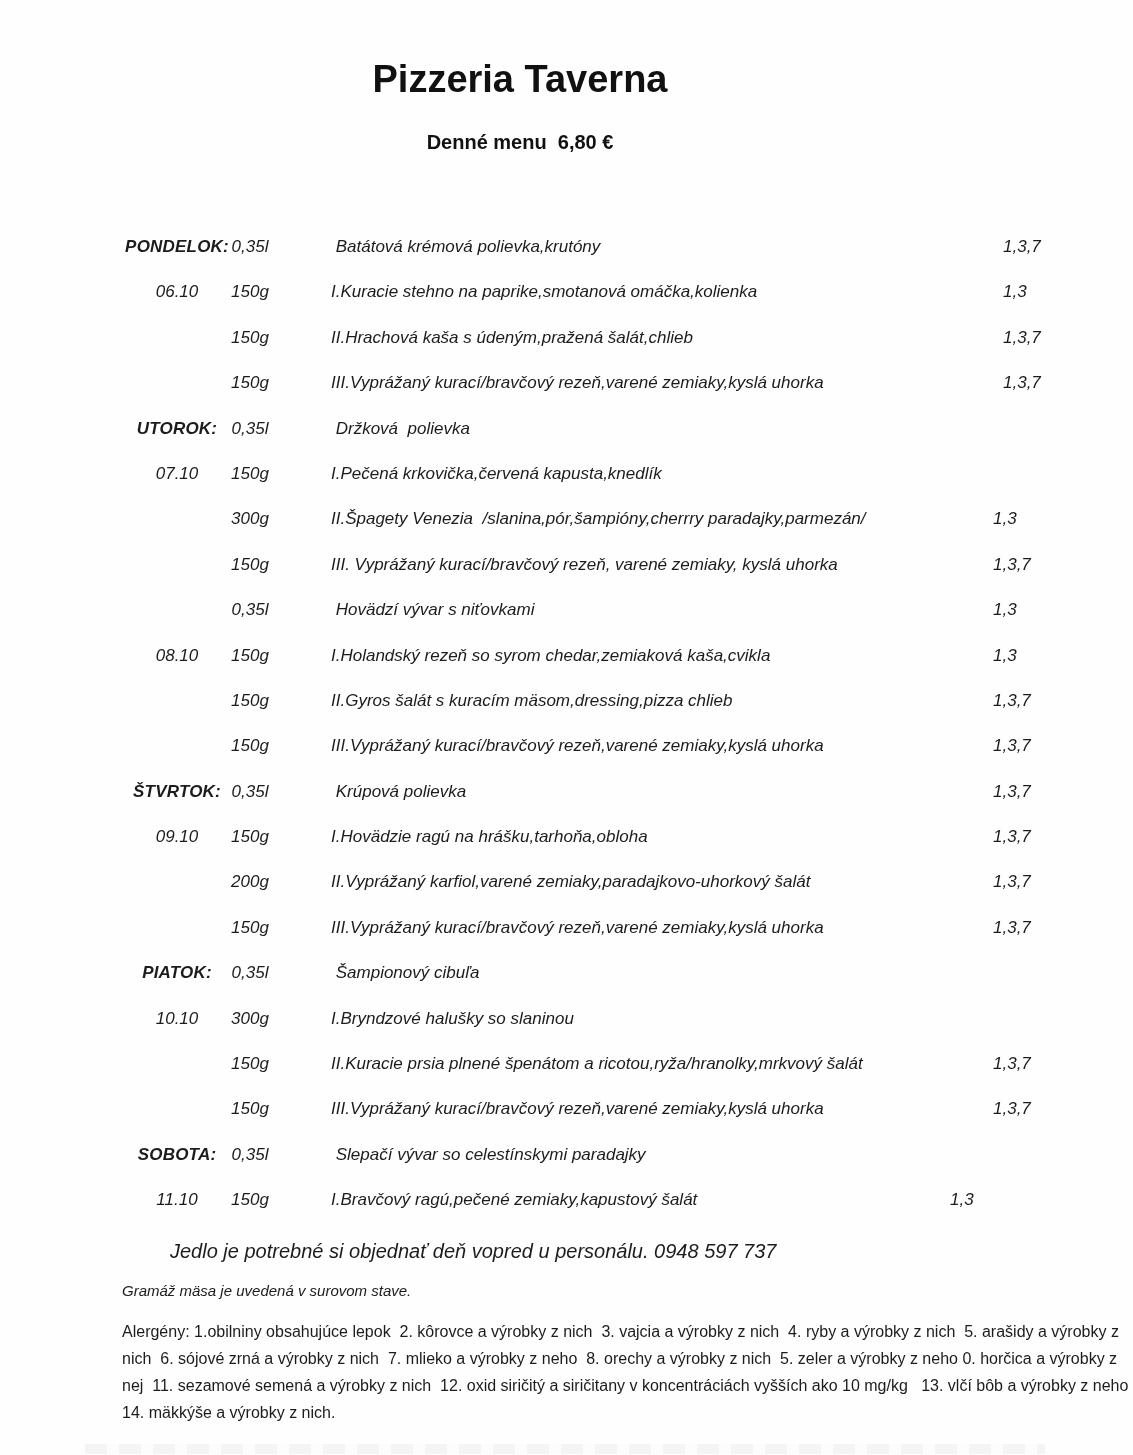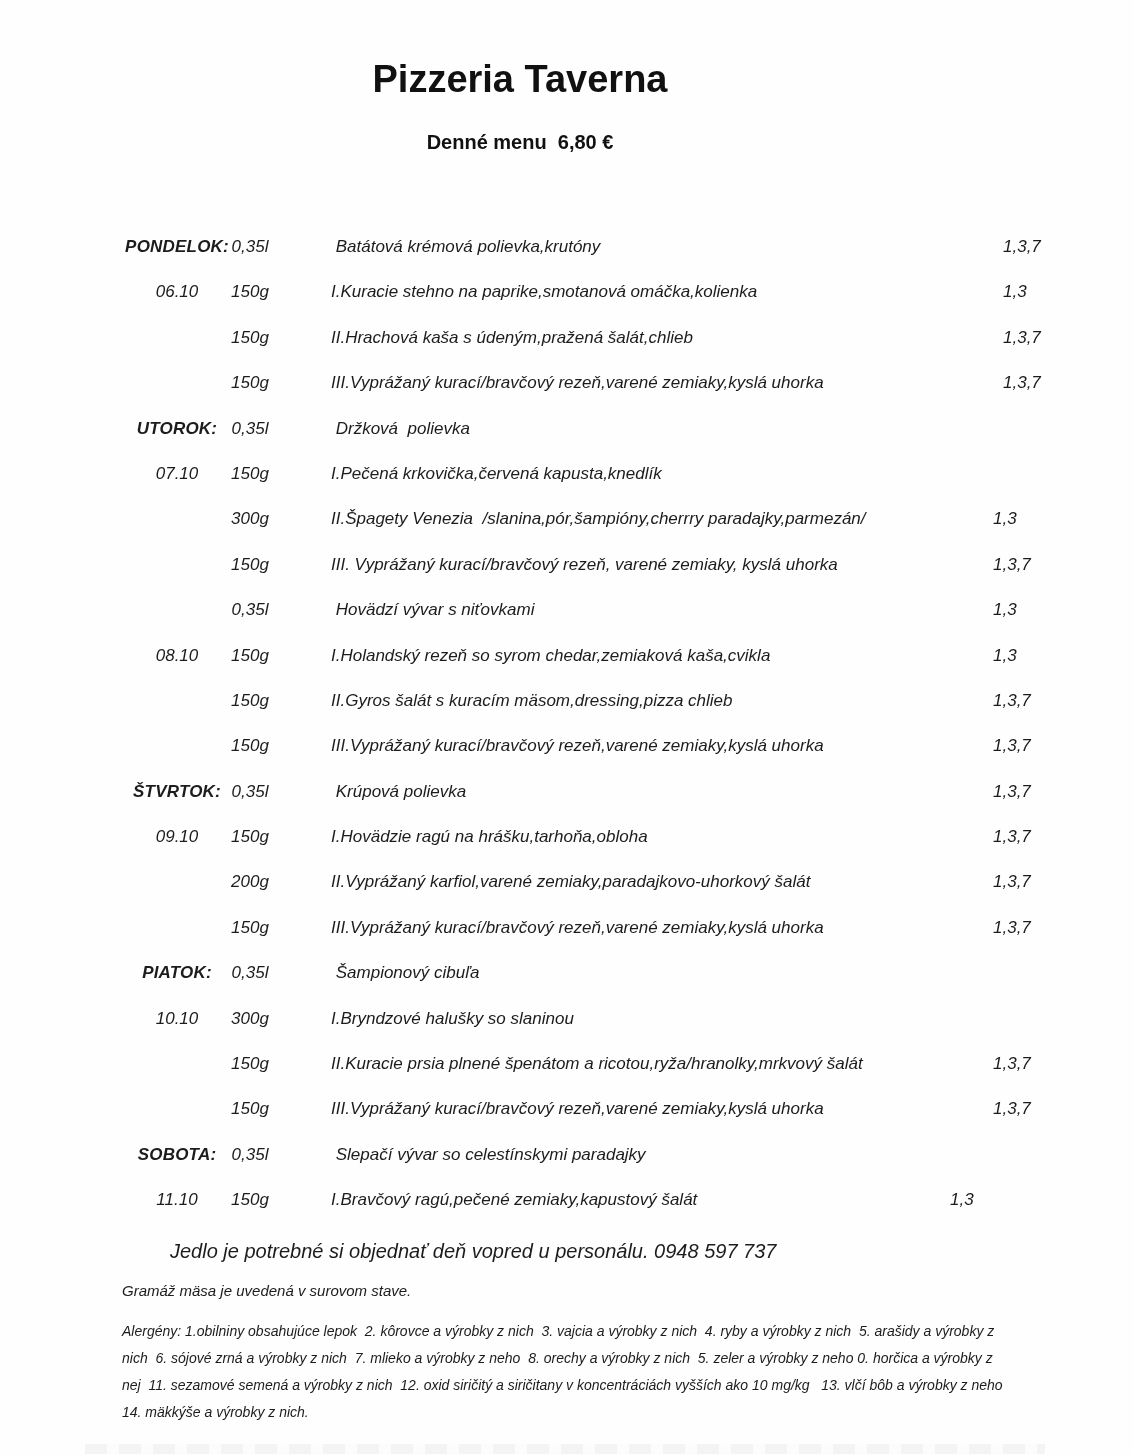--- a/index.html
+++ b/index.html
@@ -47,21 +47,21 @@
   .note1{
     position:absolute;left:124px;top:1240px;
     font-style:italic;font-size:20px;white-space:pre;margin-left:46px;
   }
   .note2{
     position:absolute;left:122px;top:1282px;
     font-style:italic;font-size:15px;white-space:pre;
   }
   .allergens{
     position:absolute;left:122px;top:1318px;width:960px;
-    font-style:italic;font-size:14px;line-height:27px;
+    font-size:16px;line-height:27px;
   }
   .allergens div{white-space:pre;}
   
   .scan-edge{
     position:absolute;left:85px;top:1444px;width:960px;height:10px;
     background:repeating-linear-gradient(90deg,
       rgba(0,0,0,0.05) 0 22px, rgba(0,0,0,0.01) 22px 34px);
     opacity:.8;
   }
 </style>

